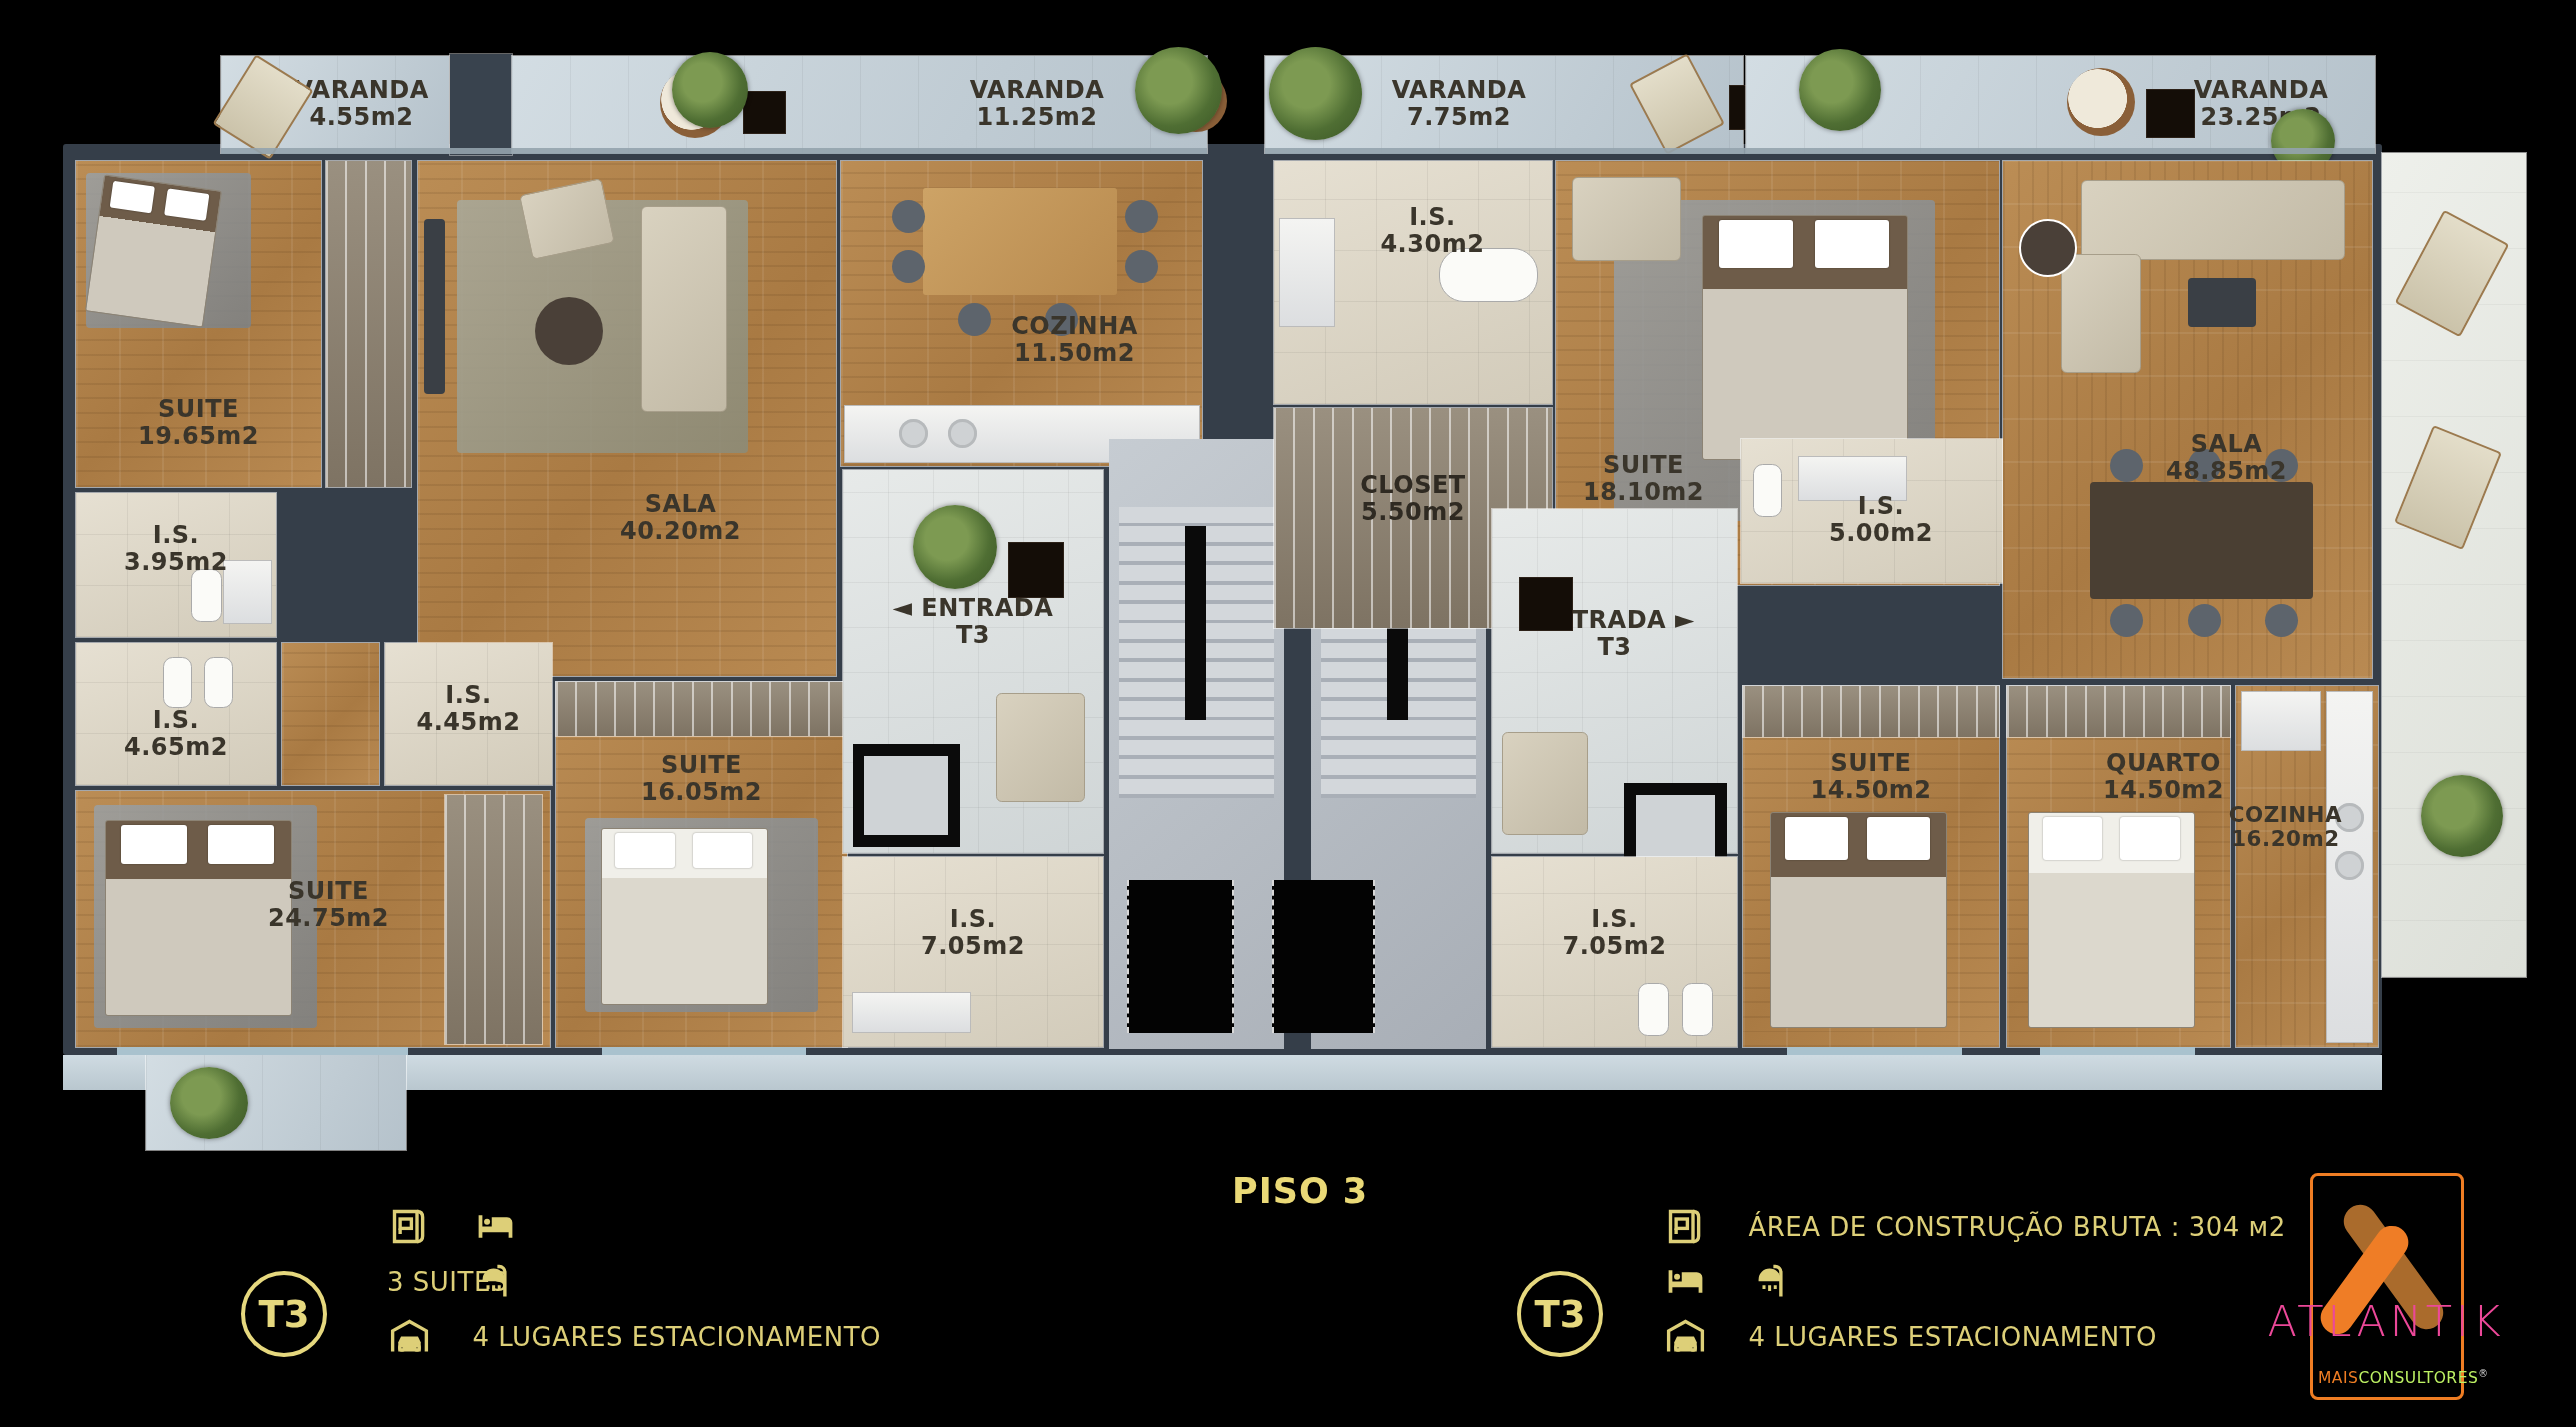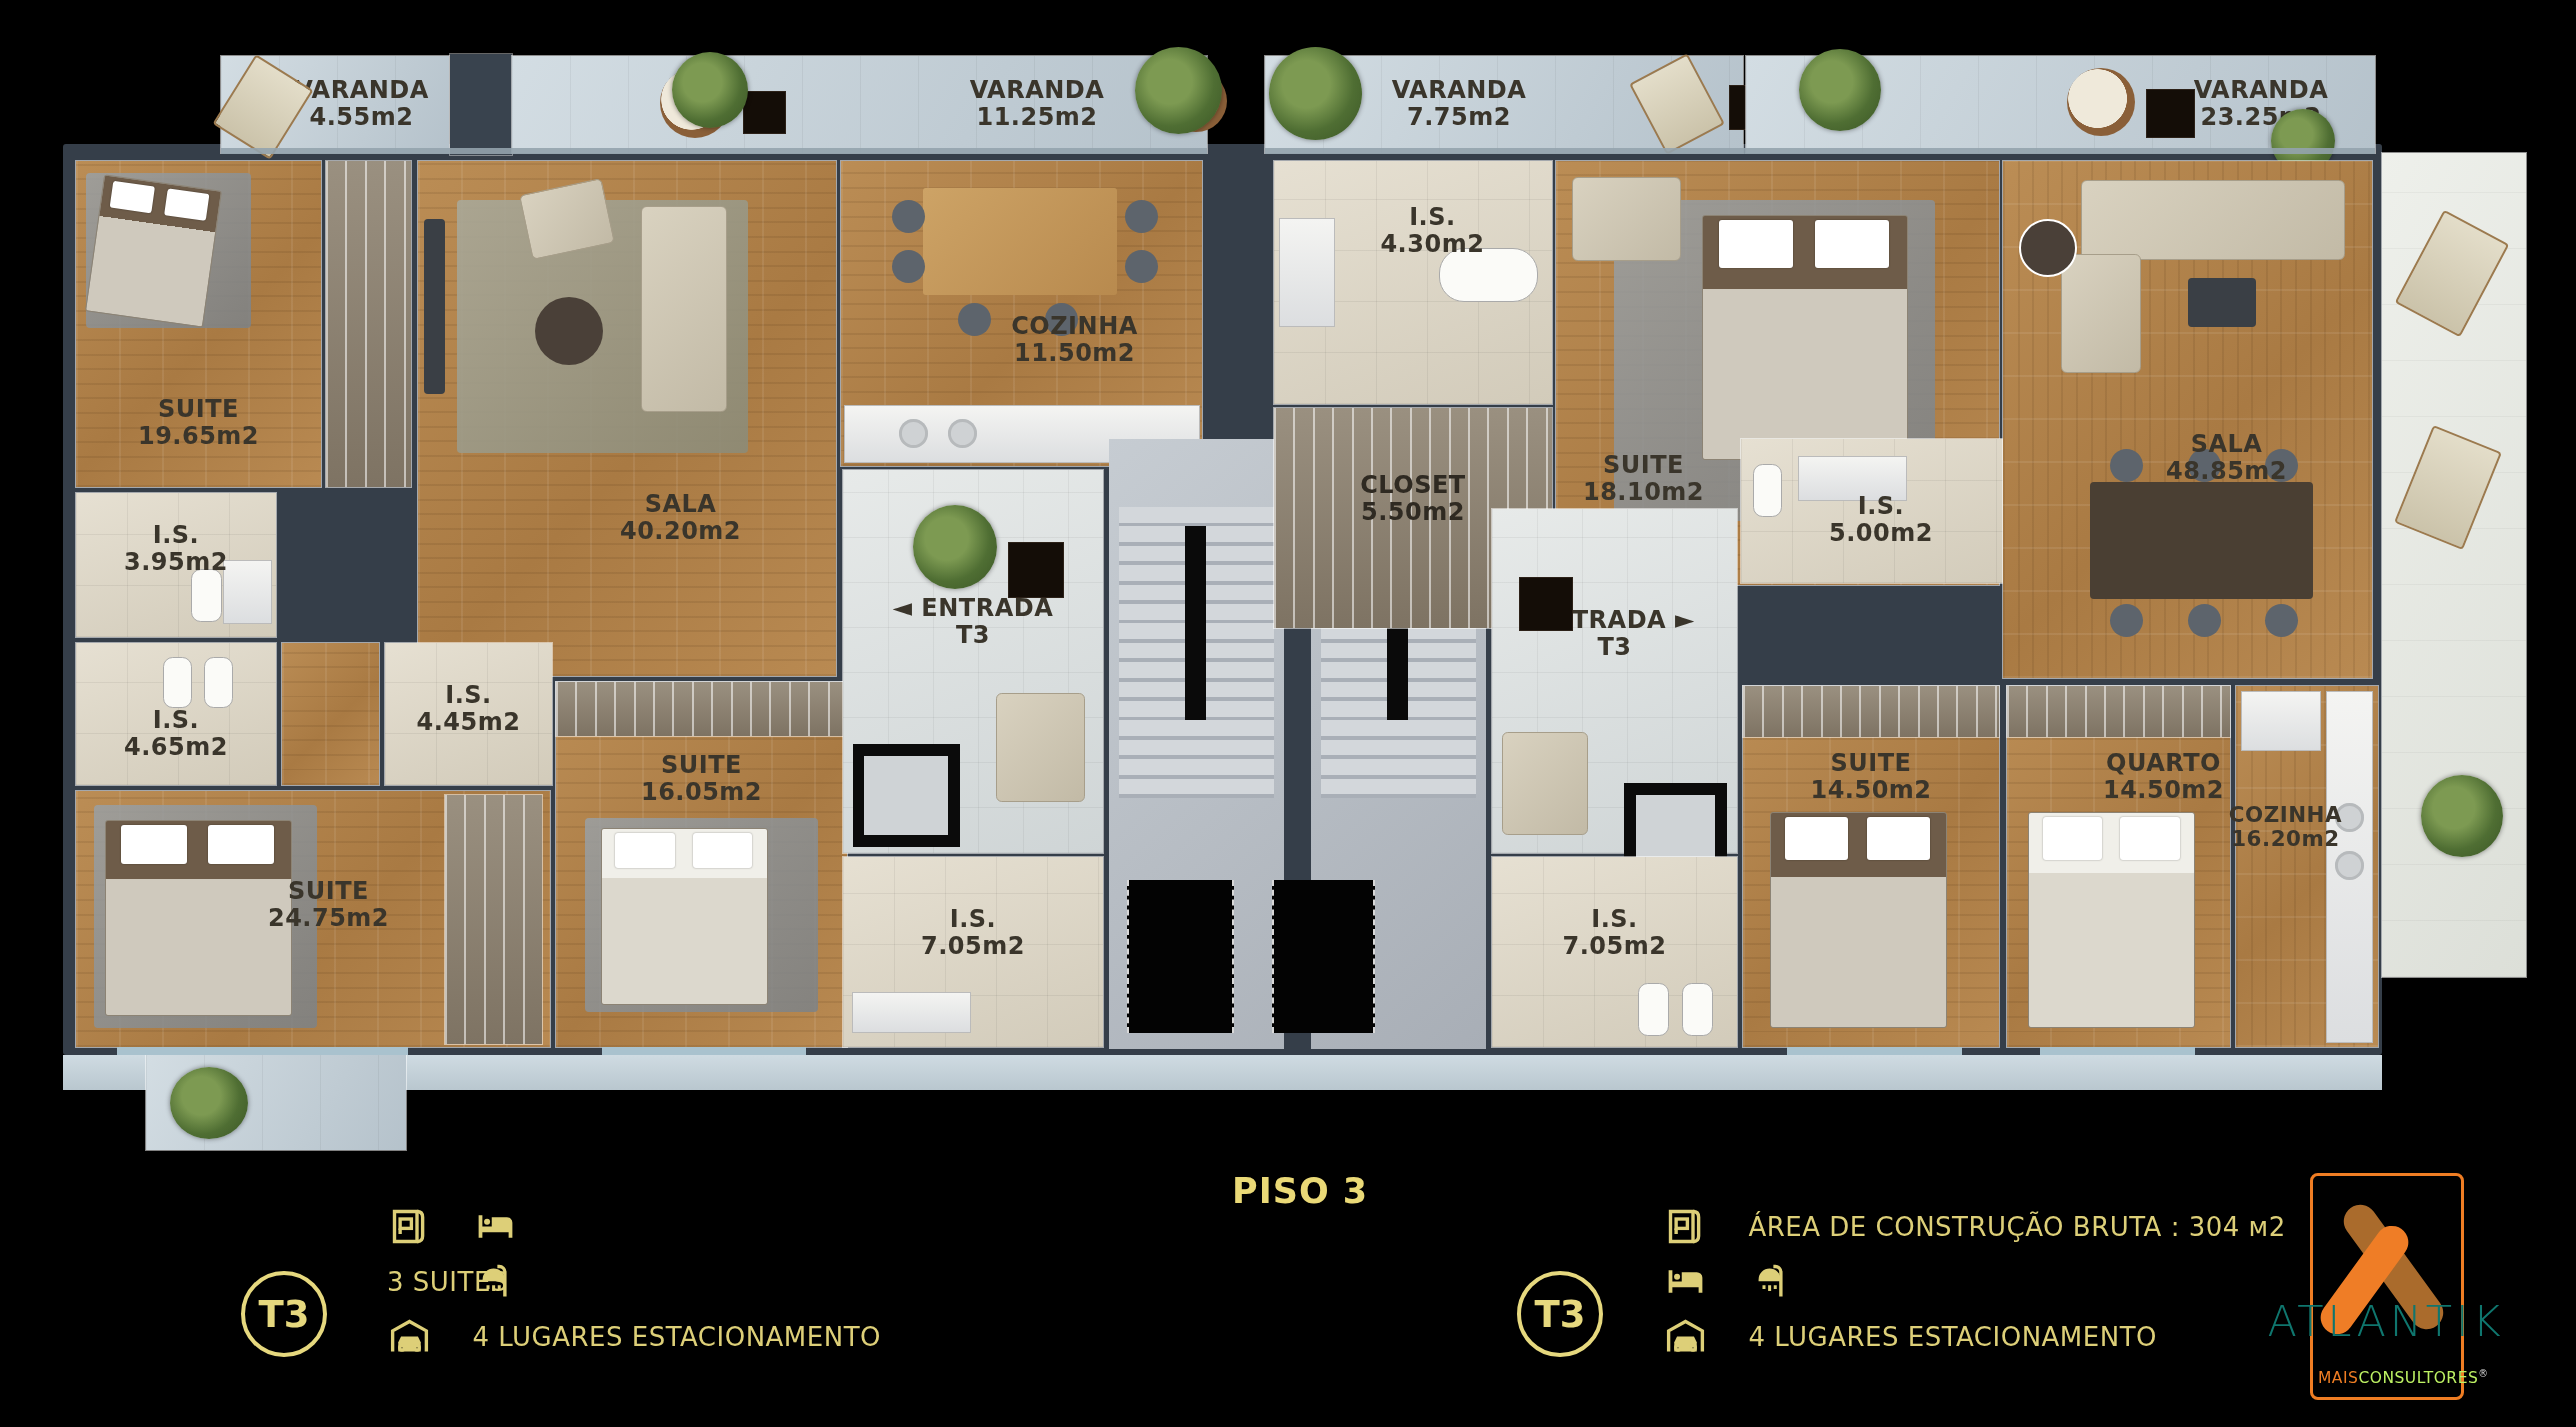--- a/index.html
+++ b/index.html
@@ -74,21 +74,21 @@
   
   .piso{position:absolute;color:#ead977;font-weight:bold;font-size:35px;letter-spacing:1px;}
   .legend{position:absolute;display:grid;grid-template-columns:68px auto;grid-auto-rows:55px;align-items:center;column-gap:17.5px;}
   .legend .txt{color:#ddcf78;font-size:26px;letter-spacing:0.5px;white-space:nowrap;}
   .legend svg{display:block;}
   .badge{position:absolute;width:78px;height:78px;border:4.9px solid #e6d87e;border-radius:50%;
          color:#e6d87e;font-size:37px;font-weight:bold;display:flex;align-items:center;justify-content:center;}
   
   .logobox{position:absolute;border:3.9px solid #ef7d23;border-radius:7.8px;}
   .chev{position:absolute;border-radius:17.5px;}
-  .brand{position:absolute;color:#0f766e;font-size:43px;font-weight:200;letter-spacing:3.9px;text-align:center;}
+  .brand{position:absolute;color:#ec4899;font-size:43px;font-weight:200;letter-spacing:3.9px;text-align:center;}
   .brandsub{position:absolute;text-align:center;font-size:15.5px;letter-spacing:0.5px;white-space:nowrap;}
   .brandsub .b{color:#ef7d23;font-weight:normal;}
   .brandsub .r{color:#bef264;}
   .brandsub .reg{color:#d5d5d5;font-size:9.7px;vertical-align:super;}
 </style>
 </head>
 <body>
 
 <div id="canvas">
 

